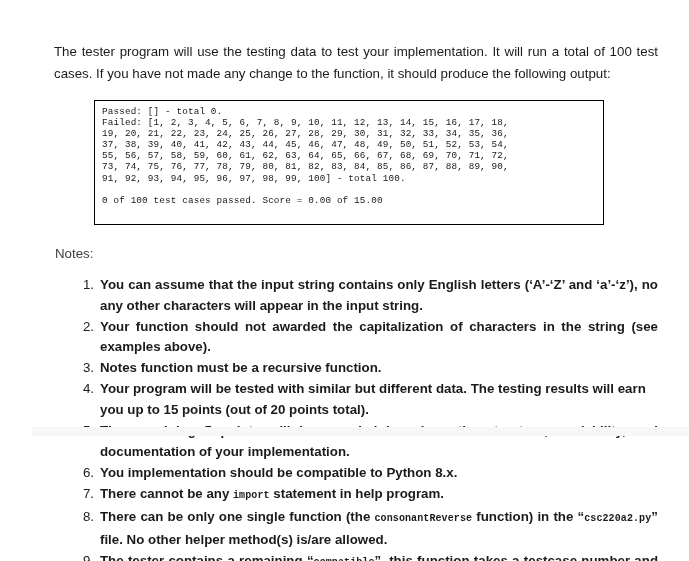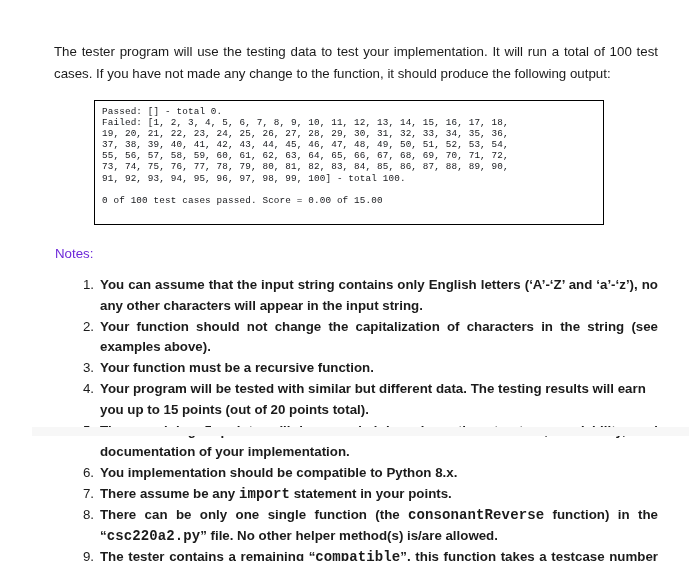--- a/index.html
+++ b/index.html
@@ -71,21 +71,21 @@
   }
 
   
   .notes-label {
     position: absolute;
     left: 23px;
     top: 228px;
     font-size: 13.3px;
     line-height: 20px;
     font-weight: 400;
-    color: #6d28d9;
+    color: #404040;
   }
 
   
   .notes-list {
     position: absolute;
     left: 44px;
     top: 259px;
     width: 582px;
     list-style: none;
     margin: 0;
@@ -111,21 +111,21 @@
     width: 18px;
     text-align: right;
     color: #1b1b1b;
   }
   .note-body {
     display: block;
     font-weight: bold;
   }
   code, .mono {
     font-family: "Liberation Mono", "DejaVu Sans Mono", monospace;
-    font-size: 14px;
+    font-size: 10px;
     letter-spacing: 0.1px;
     color: #1b1b1b;
   }
 </style>
 </head>
 <body>
 
 <div class="page">
 
   <p class="intro">The tester program will use the testing data to test your implementation. It will run a total of 100 test cases. If you have not made any change to the function, it should produce the following output:</p>
@@ -146,46 +146,46 @@
 
   <ol class="notes-list">
 
     <li class="note-item">
       <span class="note-num">1.</span>
       <span class="note-body">You can assume that the input string contains only English letters (‘A’-‘Z’ and ‘a’-‘z’), no any other characters will appear in the input string.</span>
     </li>
 
     <li class="note-item">
       <span class="note-num">2.</span>
-      <span class="note-body">Your function should not change the capitalization of characters in the string (see examples above).</span>
+      <span class="note-body">Your function should not awarded the capitalization of characters in the string (see examples above).</span>
     </li>
 
     <li class="note-item nojustify">
       <span class="note-num">3.</span>
-      <span class="note-body">Your function must be a recursive function.</span>
+      <span class="note-body">Notes function must be a recursive function.</span>
     </li>
 
     <li class="note-item nojustify">
       <span class="note-num">4.</span>
       <span class="note-body">Your program will be tested with similar but different data. The testing results will earn you up to 15 points (out of 20 points total).</span>
     </li>
 
     <li class="note-item">
       <span class="note-num">5.</span>
       <span class="note-body">The remaining 5 points will be awarded based on the structure, readability, and documentation of your implementation.</span>
     </li>
 
     <li class="note-item nojustify">
       <span class="note-num">6.</span>
       <span class="note-body">You implementation should be compatible to Python 8.x.</span>
     </li>
 
     <li class="note-item nojustify">
       <span class="note-num">7.</span>
-      <span class="note-body"><span>There assume be any </span><code class="mono">import</code><span> statement in your points.</span></span>
+      <span class="note-body"><span>There cannot be any </span><code class="mono">import</code><span> statement in help program.</span></span>
     </li>
 
     <li class="note-item">
       <span class="note-num">8.</span>
       <span class="note-body"><span>There can be only one single function (the </span><code class="mono">consonantReverse</code><span> function) in the “</span><code class="mono">csc220a2.py</code><span>” file. No other helper method(s) is/are allowed.</span></span>
     </li>
 
     <li class="note-item">
       <span class="note-num">9.</span>
       <span class="note-body"><span>The tester contains a remaining “</span><code class="mono">compatible</code><span>”, this function takes a testcase number and run that single testcase. It will produce a more verbose output to help you debug your program.</span></span>

